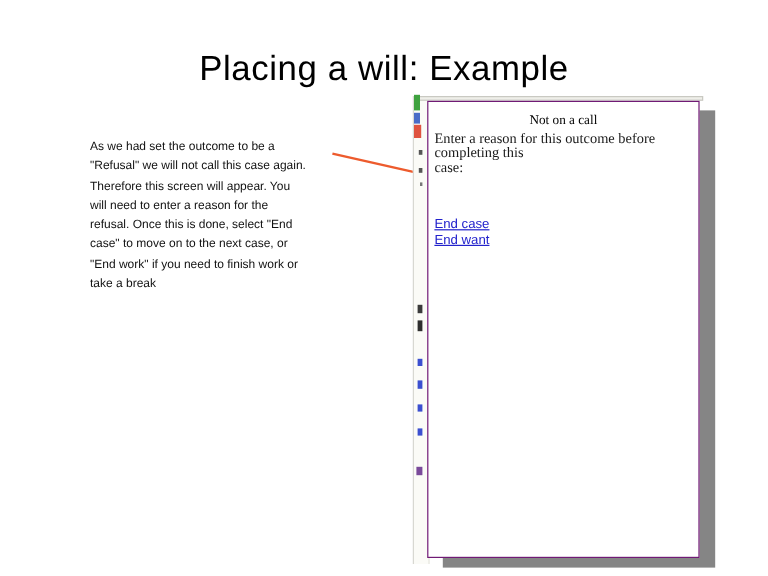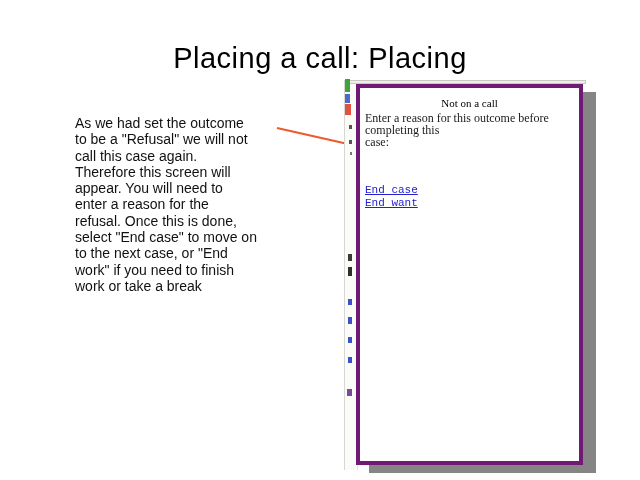--- a/index.html
+++ b/index.html
@@ -7,42 +7,42 @@
     position:relative;width:640px;height:480px;background:#ffffff;overflow:hidden;
     font-family:"Liberation Sans",sans-serif;color:#000;
   }
   
   .slide-title{
     position:absolute;left:0;top:42px;width:640px;text-align:center;
     font-size:29px;font-weight:400;letter-spacing:0.5px;color:#000;
   }
   .body-text{
     position:absolute;left:75px;top:115px;width:183px;
-    font-size:14px;line-height:16.3px;color:#111;
+    font-size:10px;line-height:16.3px;color:#111;
   }
   
   .arrow-svg{position:absolute;left:270px;top:118px;width:100px;height:40px;}
   
   .bg-sliver{
     position:absolute;left:344px;top:80px;width:12px;height:390px;
     background:#fbfbf7;border-left:1px solid #d8d8d2;border-right:1px solid #e4e4de;
   }
   .frag{position:absolute;}
   
   .bg-topbar{
     position:absolute;left:346px;top:80px;width:240px;height:4px;
     background:#efefe9;border:1px solid #c9c9c2;box-sizing:border-box;
   }
   .bg-topbar-nub{
     position:absolute;left:345px;top:79px;width:5px;height:7px;background:#3fa23f;
   }
   
   .app-window{
     position:absolute;left:356px;top:84px;width:227px;height:381px;
-    background:#ffffff;border:4px solid #701a75;box-sizing:border-box;
+    background:#ffffff;border:1px solid #701a75;box-sizing:border-box;
     box-shadow:13px 8px 0 0 #858585;
     font-family:"Liberation Serif",serif;font-size:10px;color:#1a1a1a;
   }
   .win-heading{
     position:absolute;left:0;top:9px;width:100%;text-align:center;
     font-size:11px;color:#000;
   }
   .win-prompt{position:absolute;left:5px;top:24px;width:214px;font-size:12px;line-height:12px;}
   .win-prompt .line2{display:block;}
   .reason-input{
@@ -52,29 +52,29 @@
     padding:1px 0 0 2px;white-space:nowrap;overflow:hidden;
   }
   .caret{
     display:inline-block;width:1px;height:9px;background:#000;
     vertical-align:-1px;margin-left:1px;
   }
   .win-links{position:absolute;left:5px;top:96px;}
   .win-link{
     display:block;font-size:11px;line-height:13px;
     color:#2222cc;text-decoration:underline;cursor:pointer;
-    font-family:Liberation Mono, monospace;
+    font-family:Liberation Sans, sans-serif;
   }
 </style>
 </head>
 <body>
 
 <div id="slide">
 
-  <div class="slide-title">Placing a call: Placing</div>
+  <div class="slide-title">Placing a will: Example</div>
 
   <div class="body-text">As we had set the outcome to be a "Refusal" we will not call this case again. Therefore this screen will appear. You will need to enter a reason for the refusal. Once this is done, select "End case" to move on to the next case, or "End work" if you need to finish work or take a break</div>
 
   <svg class="arrow-svg" viewBox="0 0 100 40">
     <line x1="7" y1="10" x2="78" y2="26" stroke-width="2" stroke="#ED5B2D"></line>
     <polygon points="92,29 75,31.5 78,19.5" fill="#ED5B2D"></polygon>
   </svg>
 
   <div class="bg-sliver">
     <div class="frag" style="left:0;top:3px;width:5px;height:9px;background:#3fa23f;"></div>

